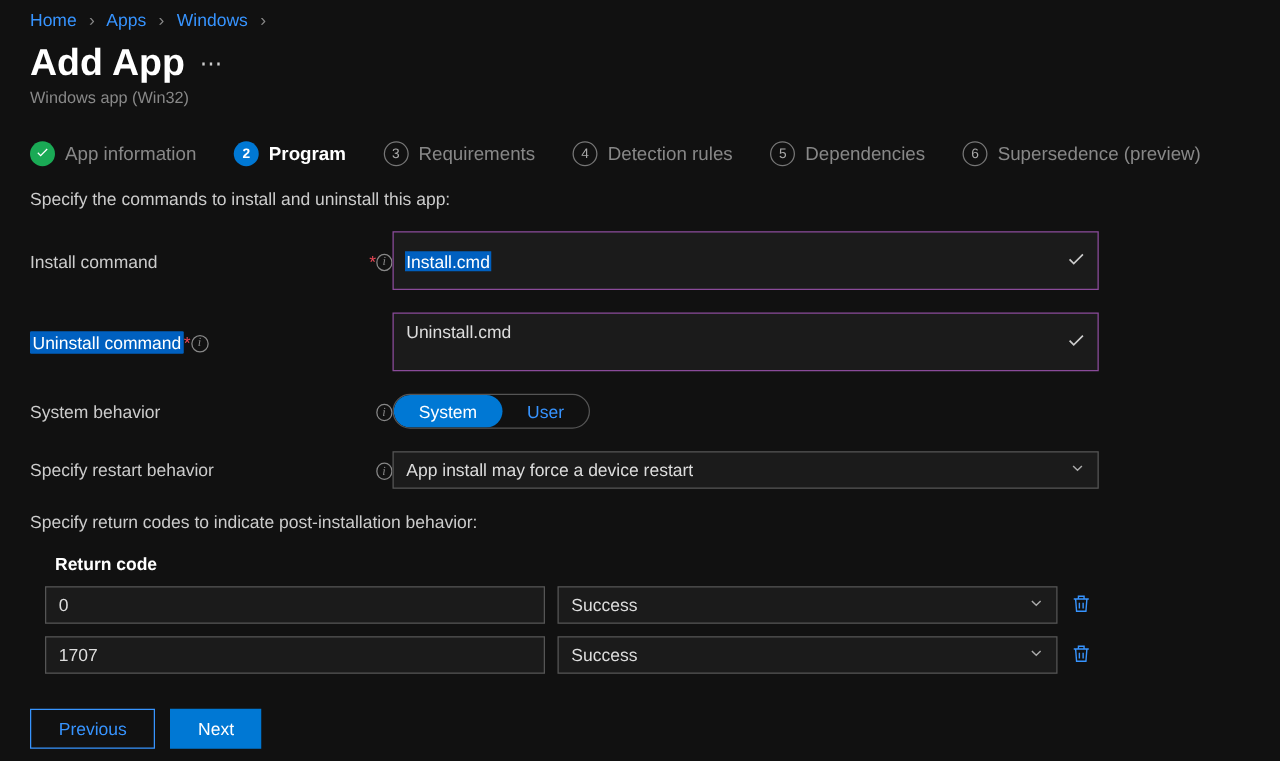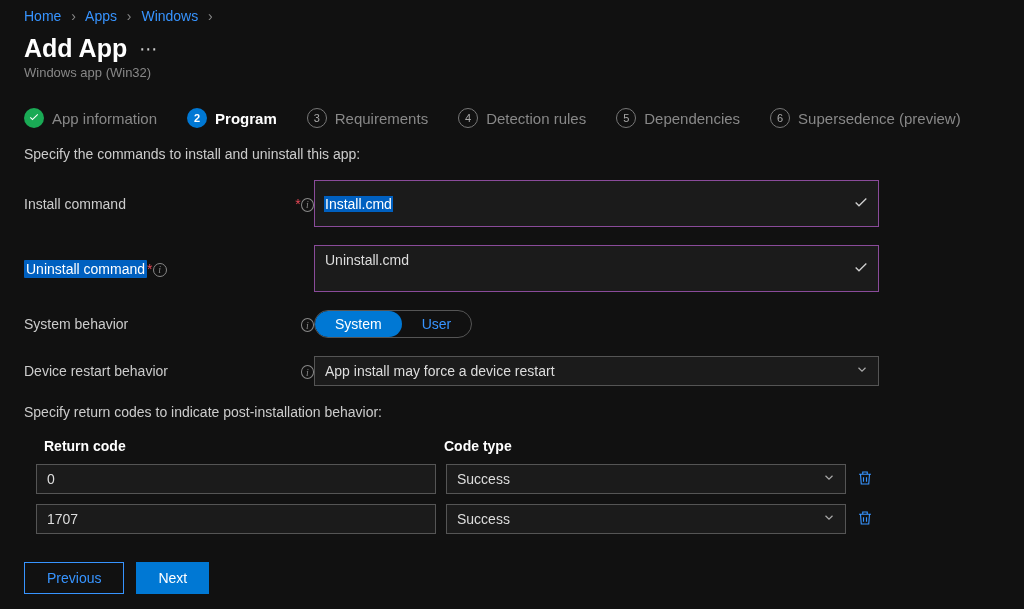--- a/index.html
+++ b/index.html
@@ -28,21 +28,21 @@
     margin: 0 6px;
   }
   .title-row {
     display: flex;
     align-items: center;
     gap: 12px;
     margin-bottom: 2px;
   }
   .page-title {
     color: #fff;
-    font-size: 25px;
+    font-size: 30px;
     font-weight: 600;
   }
   .more {
     color: #cccccc;
     font-size: 18px;
     cursor: pointer;
   }
   .subtitle {
     color: #888888;
     font-size: 13px;
@@ -341,38 +341,37 @@
     <span class="info-icon">i</span>
   </div>
   <div class="segmented">
     <button class="seg-btn active">System</button>
     <button class="seg-btn">User</button>
   </div>
 </div>
 
 <div class="form-row">
   <div class="label-wrap">
-    <span class="form-label">Device restart behavior</span>
+    <span class="form-label">Specify restart behavior</span>
     <span class="info-icon">i</span>
   </div>
   <div class="select-wrap">
     <div class="fake-select">App install may force a device restart</div>
     <span class="chev">
       <svg viewBox="0 0 24 24">
           <polyline points="6 9 12 15 18 9"></polyline>
         </svg>
     </span>
   </div>
 </div>
 
 <div class="instruction">Specify return codes to indicate post-installation behavior:</div>
 
 <div class="table-hdr">
   <div class="th th1">Return code</div>
-  <div class="th th2">Code type</div>
 </div>
 
 <div class="data-row">
   <input class="rc-input" value="0" style="">
   <div class="ct-select">
     <div class="fake-select">Success</div>
     <span class="chev"><svg viewBox="0 0 24 24">
           <polyline points="6 9 12 15 18 9"></polyline>
         </svg></span>
   </div>

